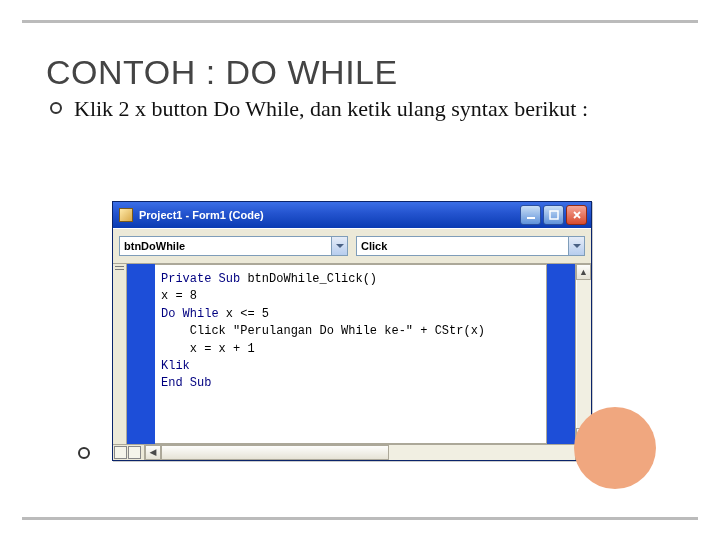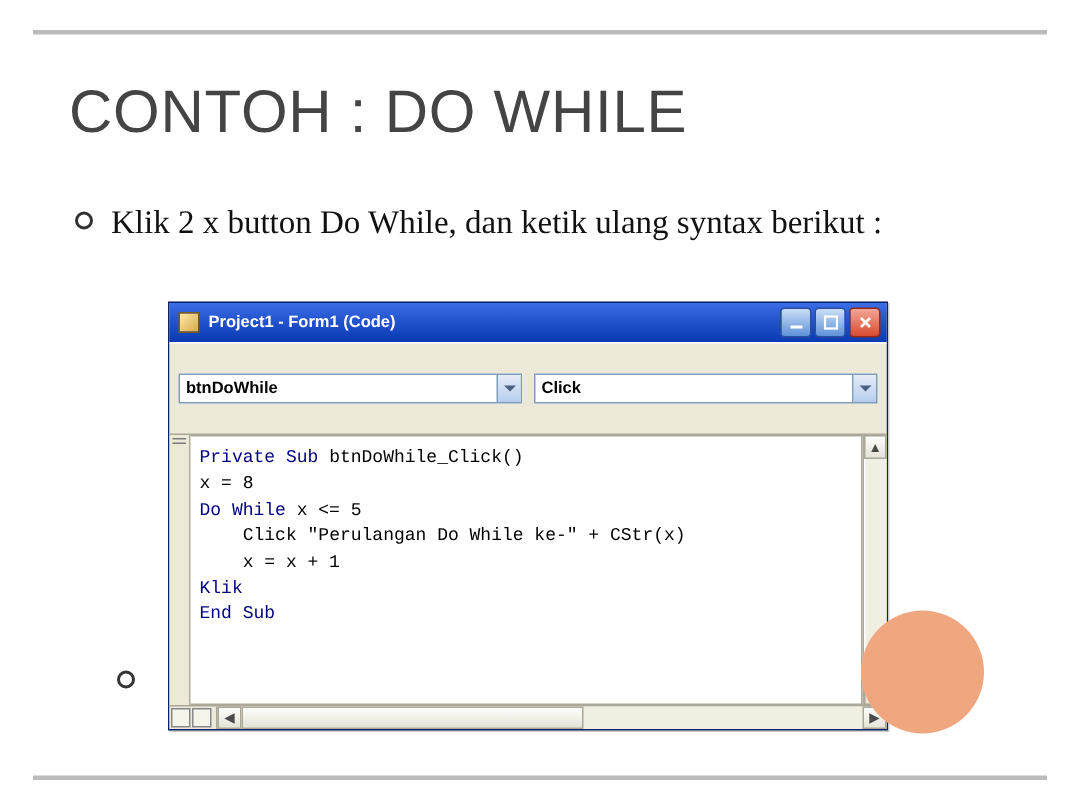--- a/index.html
+++ b/index.html
@@ -13,23 +13,23 @@
     overflow: hidden;
   }
   .slide-frame {
     position: absolute;
     top: 20px; left: 22px; right: 22px; bottom: 20px;
     border-top: 3px solid #bbb;
     border-bottom: 3px solid #bbb;
   }
   .slide-title {
     font-family: Arial, sans-serif;
-    font-size: 40px;
+    font-size: 34px;
     color: #444;
-    margin: 30px 0 37px 24px;
+    margin: 30px 0 4px 24px;
     letter-spacing: 0.5px;
   }
   .bullets { margin-left: 28px; }
   .bullet-row { display: flex; align-items: flex-start; margin-bottom: 22px; }
   .bullet-icon {
     width: 12px; height: 12px; border: 2px solid #333; border-radius: 50%;
     margin-top: 6px; margin-right: 12px; flex-shrink: 0;
   }
   .bullet-text {
     font-family: "Times New Roman", serif;
@@ -76,21 +76,21 @@
   .win-btn.close {
     background: linear-gradient(to bottom,#f5a597,#d74b2f);
     border-color: #8f2a16;
   }
   .win-btn svg { width: 10px; height: 10px; }
   .toolbar {
     display: flex;
     background: #ece9d8;
     border-top: 1px solid #fff;
     border-bottom: 1px solid #aca899;
-    padding: 20px 6px;
+    padding: 7px 6px;
     gap: 8px;
   }
   .combo {
     flex: 1;
     height: 20px;
     background: #fff;
     border: 1px solid #7f9db9;
     display: flex; align-items: center;
     padding-left: 4px;
     font-weight: bold;
@@ -102,21 +102,22 @@
     width: 16px; height: 100%;
     background: linear-gradient(to bottom,#e5ecf7,#b7cdee);
     border-left: 1px solid #7f9db9;
     display:flex;align-items:center;justify-content:center;
   }
   .combo-arrow::after {
     content:""; border:4px solid transparent; border-top-color:#4a6184; margin-top:3px;
   }
   .code-area-wrap {
     display: flex;
-    background: #84cc16;
+    background: #1d4ed8;
+    gap: 28px;
   }
   .obj-bar {
     width: 14px;
     background: #ece9d8;
     border-right: 1px solid #aca899;
     position: relative;
   }
   .obj-bar::before {
     content:""; position:absolute; top:2px; left:2px; width:9px; height:1px; background:#7a7a7a;
     box-shadow: 0 3px 0 #7a7a7a;

